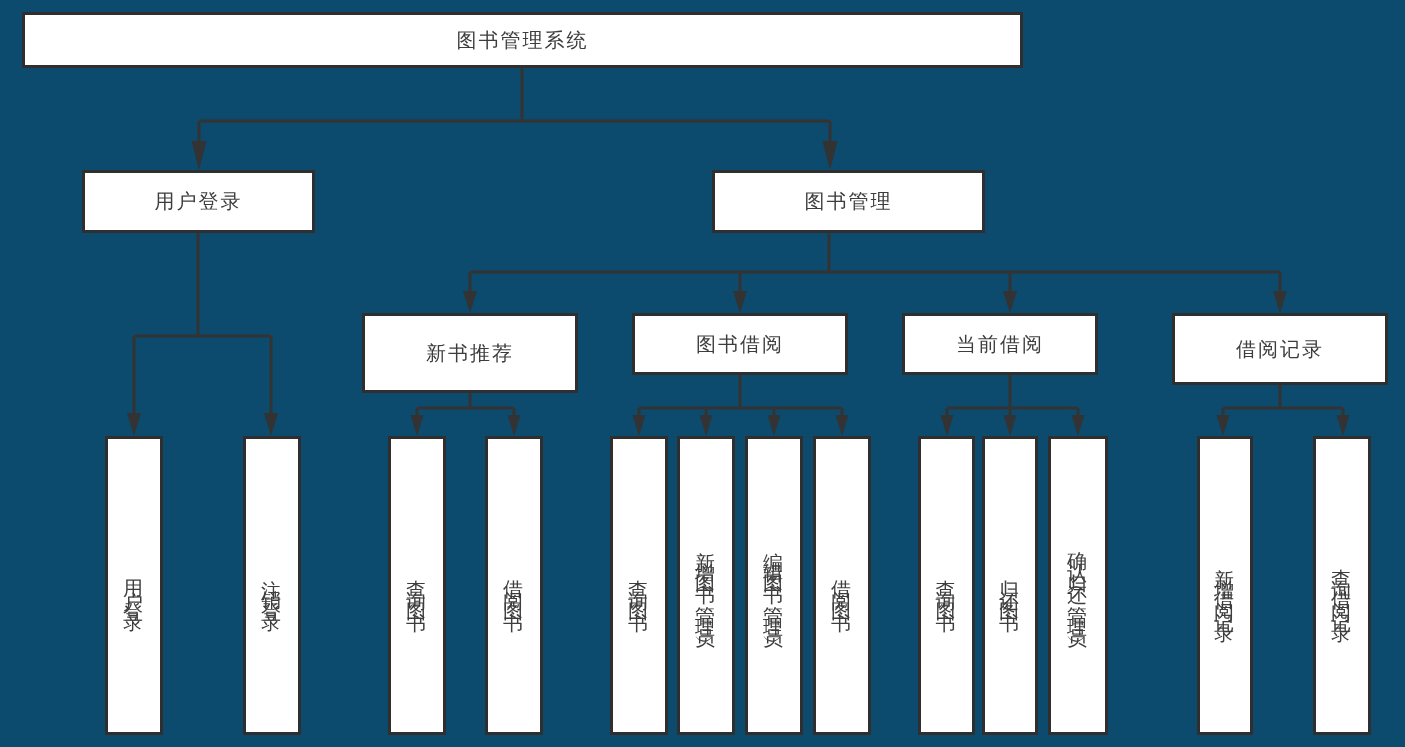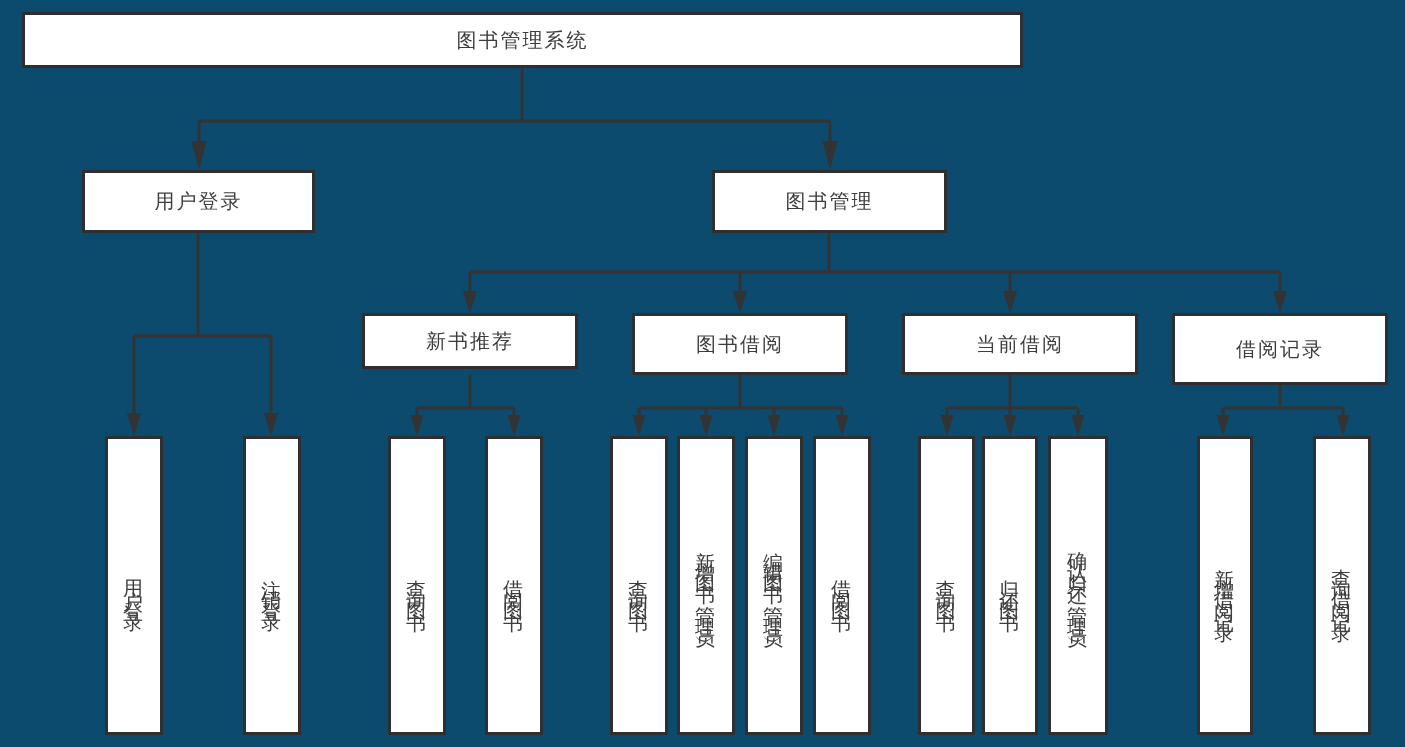--- a/index.html
+++ b/index.html
@@ -49,24 +49,24 @@
     writing-mode: vertical-rl;
     text-orientation: mixed;
     font-size: 20px;
     letter-spacing: 11px;
     color: #3d3d3d;
     white-space: nowrap;
   }
   
   .root-box        { left: 22px;   top: 12px;  width: 1001px; height: 56px; }
   .n-user-login    { left: 82px;   top: 170px; width: 233px;  height: 63px; }
-  .n-book-mgmt     { left: 712px;  top: 170px; width: 235px;  height: 63px; }
-  .n-new-book      { left: 362px;  top: 313px; width: 216px;  height: 56px; }
+  .n-book-mgmt     { left: 712px;  top: 170px; width: 273px;  height: 63px; }
+  .n-new-book      { left: 362px;  top: 313px; width: 216px;  height: 80px; }
   .n-book-borrow   { left: 632px;  top: 313px; width: 216px;  height: 62px; justify-content: center; }
-  .n-current-borrow{ left: 902px;  top: 313px; width: 236px;  height: 62px; }
+  .n-current-borrow{ left: 902px;  top: 313px; width: 196px;  height: 62px; }
   .n-borrow-record { left: 1172px; top: 313px; width: 216px;  height: 72px; }
   
   .l-1  { left: 105px;  width: 58px; }
   .l-2  { left: 243px;  width: 58px; }
   .l-3  { left: 388px;  width: 58px; }
   .l-4  { left: 485px;  width: 58px; }
   .l-5  { left: 610px;  width: 58px; }
   .l-6  { left: 677px;  width: 58px; }
   .l-7  { left: 745px;  width: 58px; }
   .l-8  { left: 813px;  width: 58px; }

